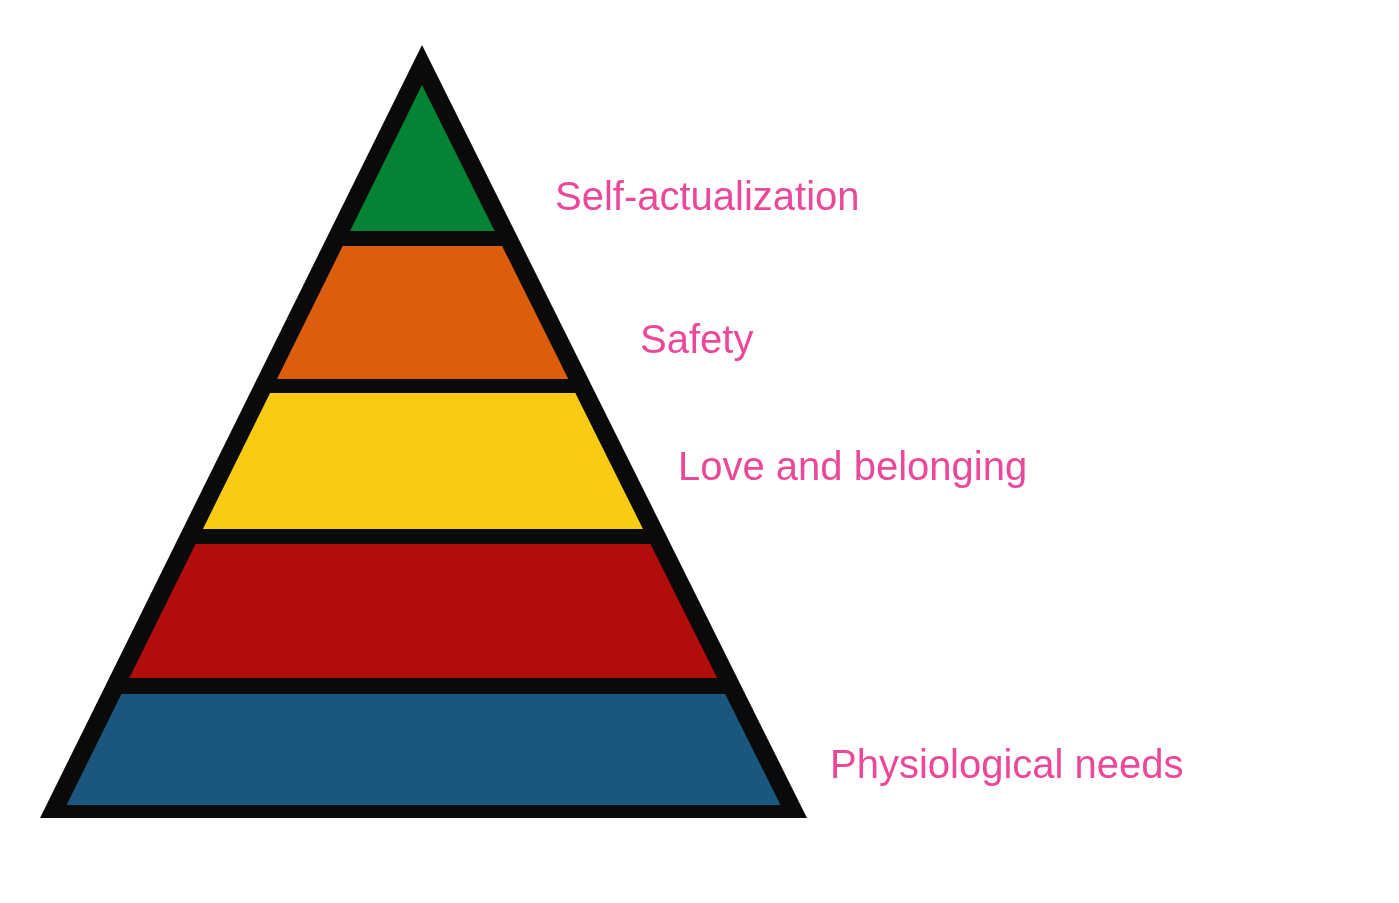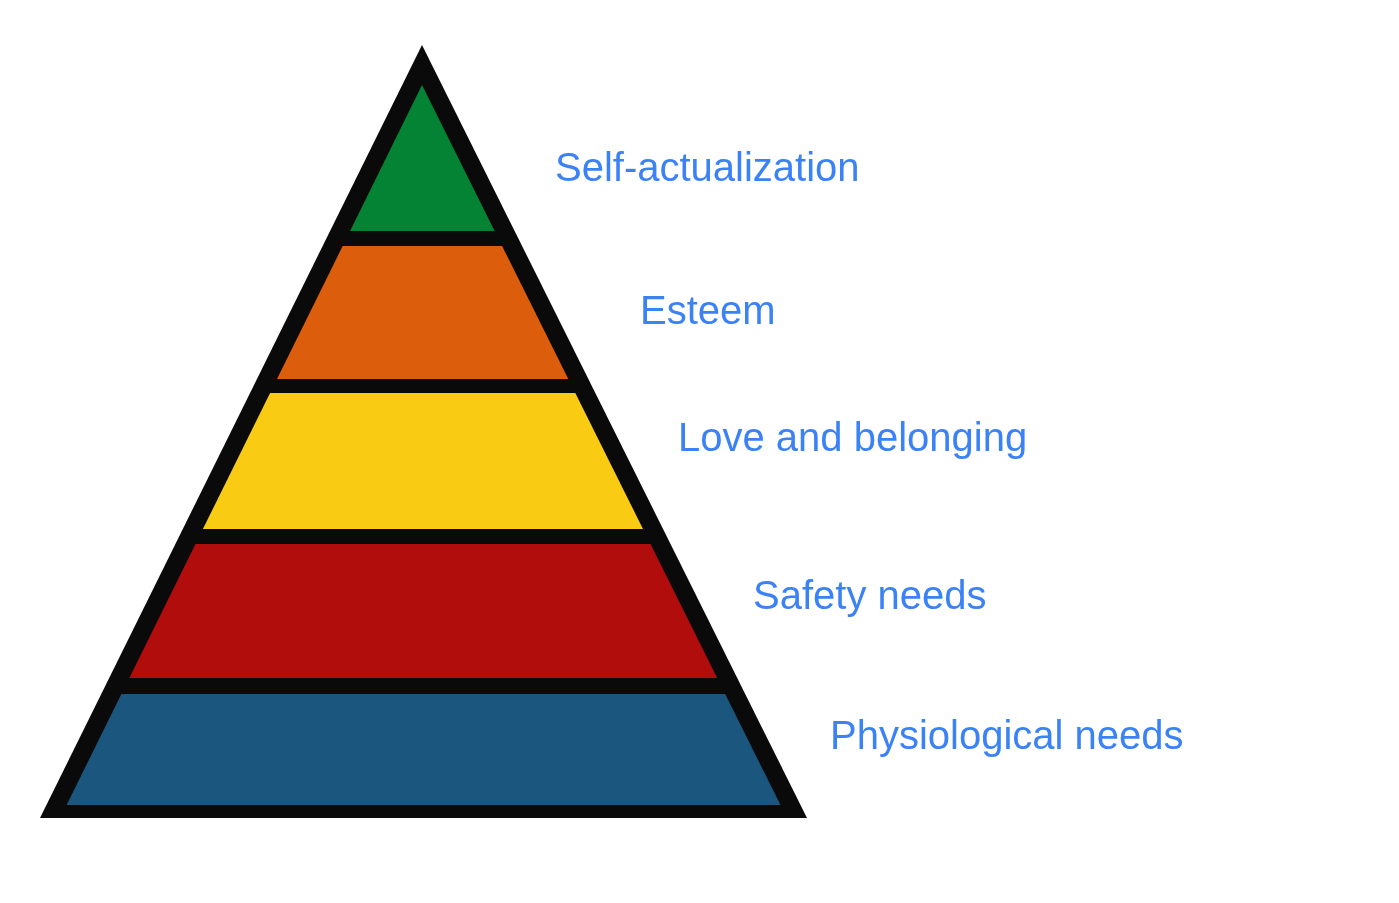--- a/index.html
+++ b/index.html
@@ -21,42 +21,42 @@
     top: 0;
     width: 1399px;
     height: 903px;
     display: block;
   }
   .lvl-label {
     position: absolute;
     font-size: 40px;
     line-height: 48px;
     font-weight: 400;
-    color: #3b82f6;
+    color: #ec4899;
     white-space: nowrap;
     letter-spacing: 0px;
+    margin-top: 29px;
   }
 </style>
 </head>
 <body>
 
 <div class="stage">
 
   <svg id="pyramid-svg" viewBox="0 0 1399 903" xmlns="http://www.w3.org/2000/svg">
       <polygon points="422,45 40,818 807,818" fill="#0a0a0a"></polygon>
       <polygon points="422,85 494.6,231 350.1,231" fill="#048334"></polygon>
       <polygon points="342.7,246 502.1,246 568.3,379 277.0,379" fill="#dc5e0c"></polygon>
       <polygon points="270.1,393 575.3,393 643.0,529 202.9,529" fill="#f9cc13"></polygon>
       <polygon points="195.5,544 650.5,544 717.2,678 129.3,678" fill="#b20d0d"></polygon>
       <polygon points="121.4,694 725.2,694 780.5,805 66.6,805" fill="#1a567d"></polygon>
     </svg>
 
   <div class="lvl-label" style="left:555px; top:143px;">Self-actualization</div>
 
-  <div class="lvl-label" style="left:640px; top:286px;">Esteem</div>
+  <div class="lvl-label" style="left:640px; top:286px;">Safety</div>
 
   <div class="lvl-label" style="left:678px; top:413px;">Love and belonging</div>
 
-  <div class="lvl-label" style="left:753px; top:571px;">Safety needs</div>
 
   <div class="lvl-label" style="left:830px; top:711px;text-align:right;">Physiological needs</div>
 
 </div>
 
 </body></html>

